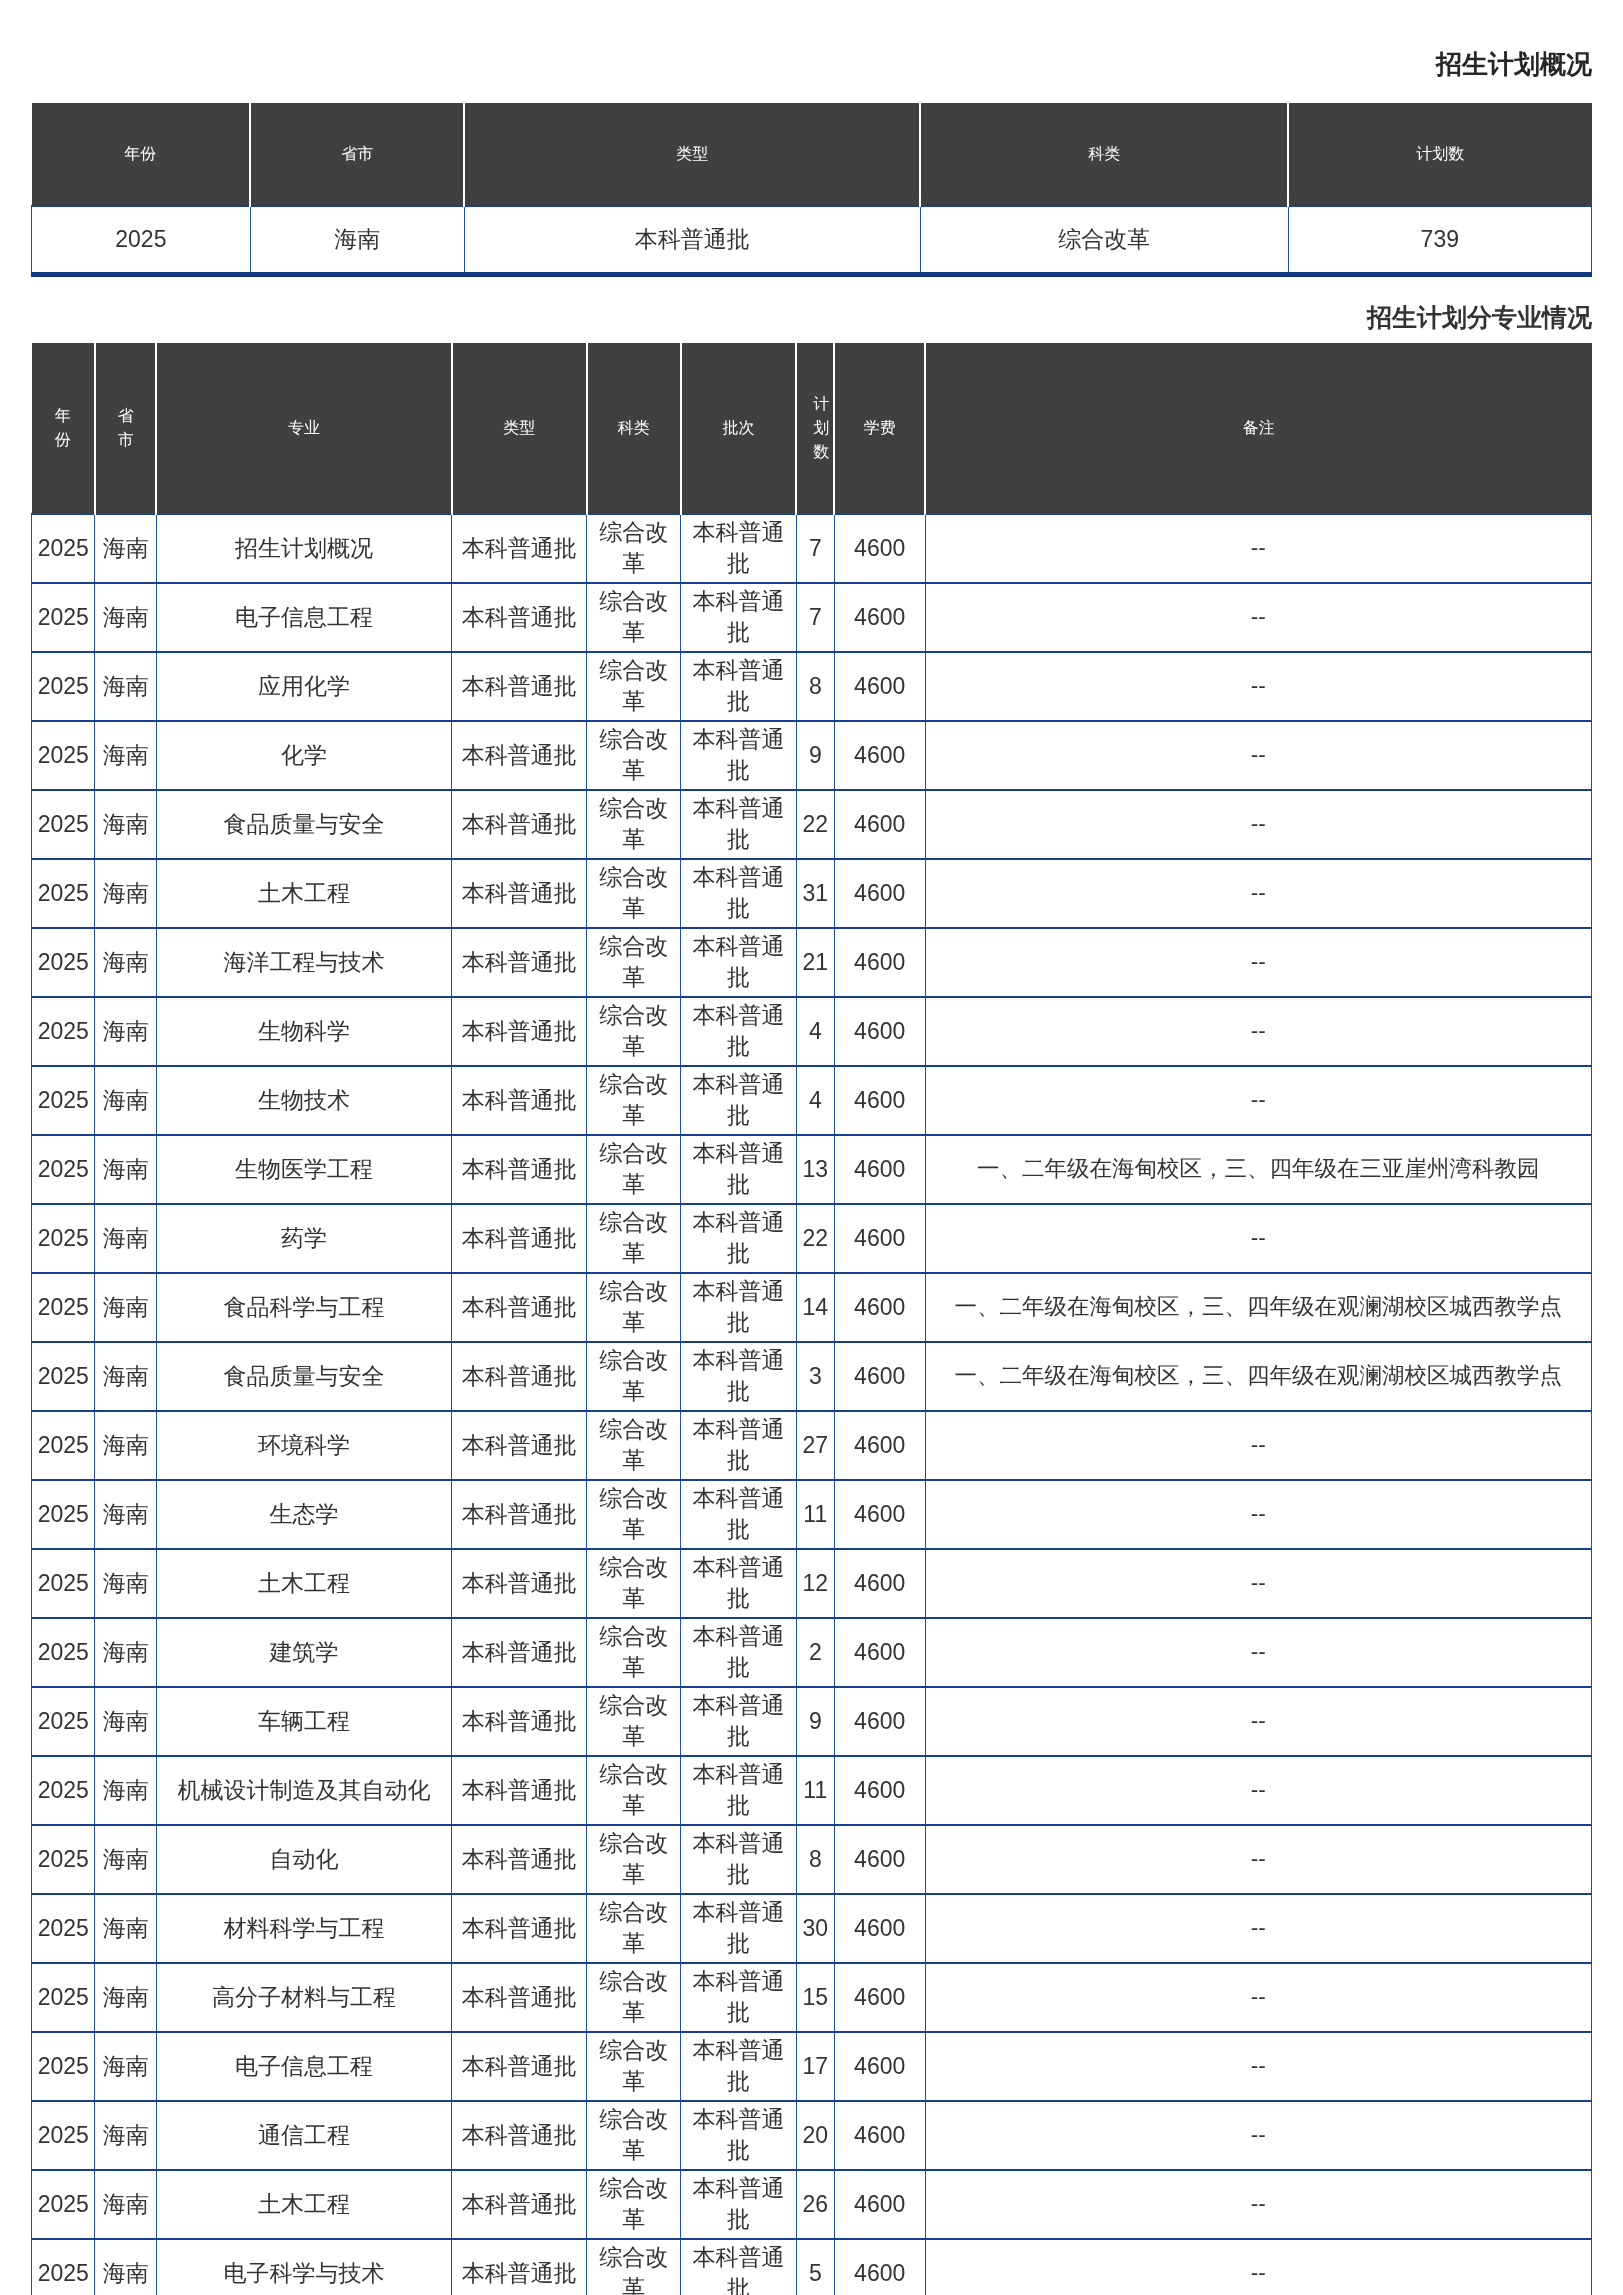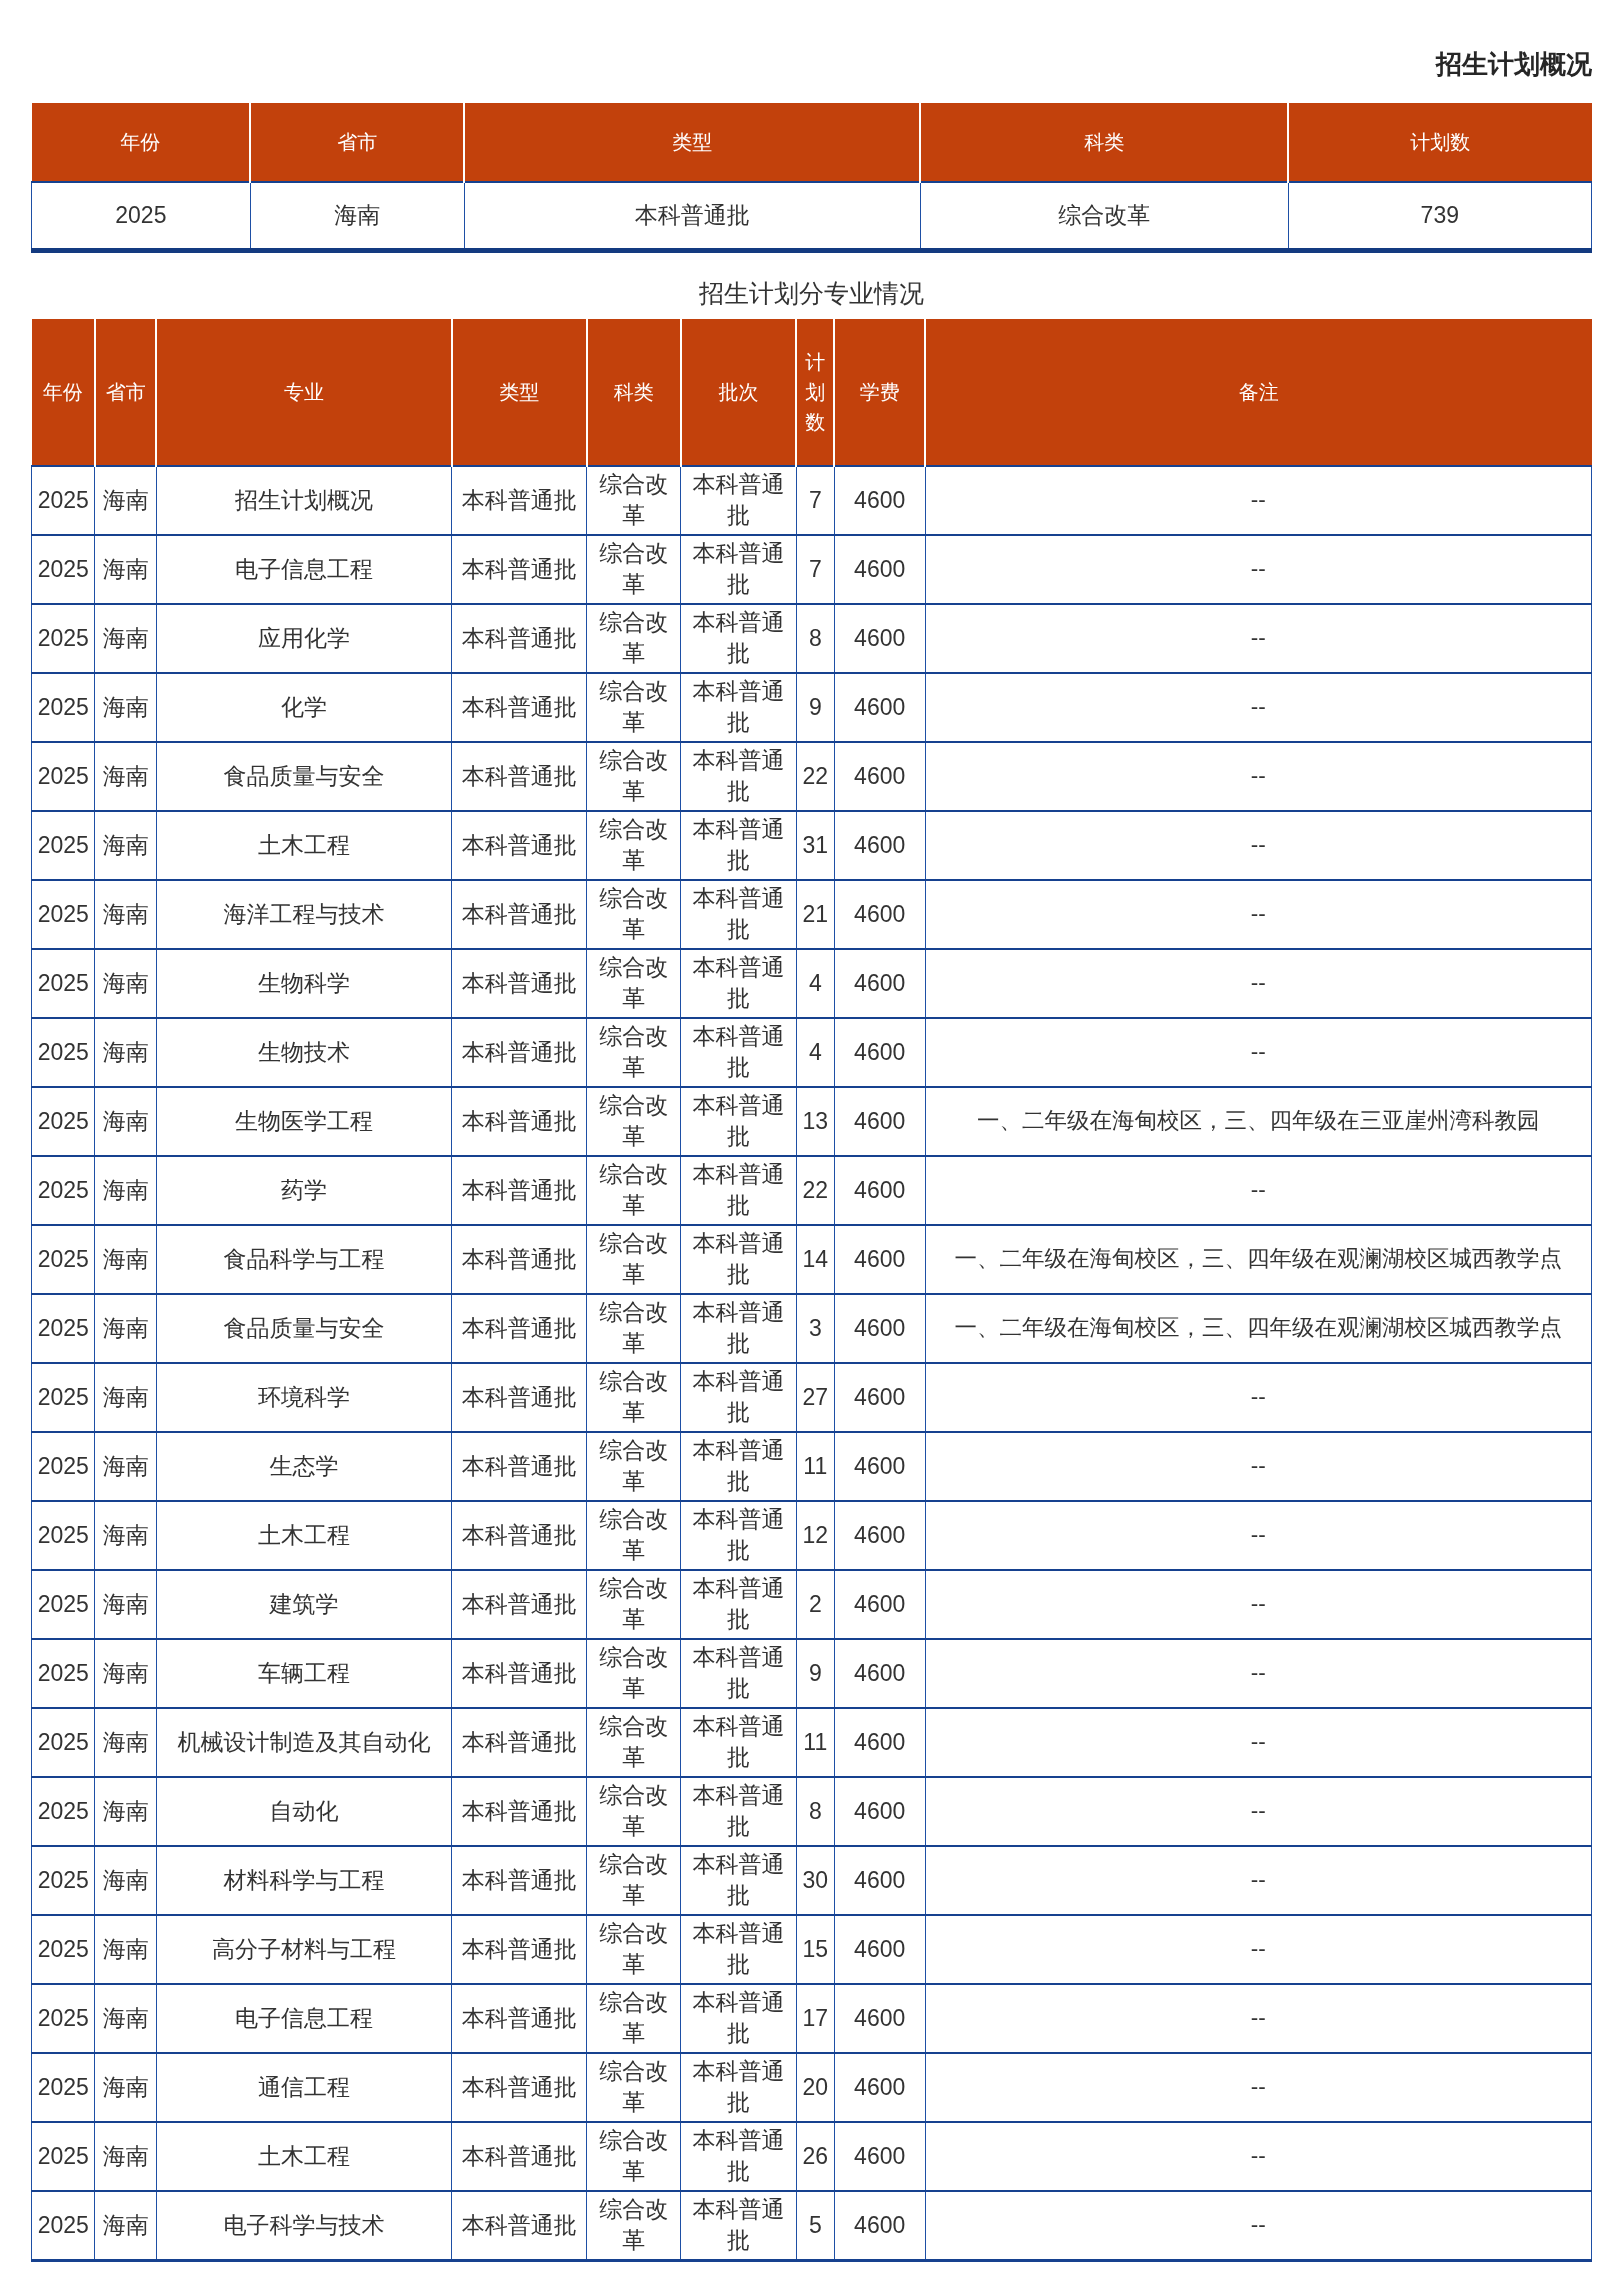--- a/index.html
+++ b/index.html
@@ -23,37 +23,37 @@
     font-size: 26px;
     line-height: 1.2;
     font-weight: bold;
     color: #262626;
     text-align: right;
   }
   .section-title {
     margin: 24.5px 0 11px 0;
     font-size: 25px;
     line-height: 1.2;
-    font-weight: normal;
+    font-weight: bold;
     color: #333333;
-    text-align: center;
+    text-align: right;
   }
   table.tbl {
     width: 100%;
     border-collapse: collapse;
     table-layout: fixed;
   }
   table.tbl th {
-    background: #c2410c;
+    background: #404040;
     color: #ffffff;
     font-weight: normal;
-    font-size: 20px;
+    font-size: 16px;
     text-align: center;
     vertical-align: middle;
-    padding: 4px;
+    padding: 16px;
     border-right: 2px solid #ffffff;
     line-height: 1.5;
     word-break: break-all;
   }
   table.tbl th:last-child {
     border-right: none;
   }
   table.tbl td {
     font-size: 23px;
     color: #333333;

